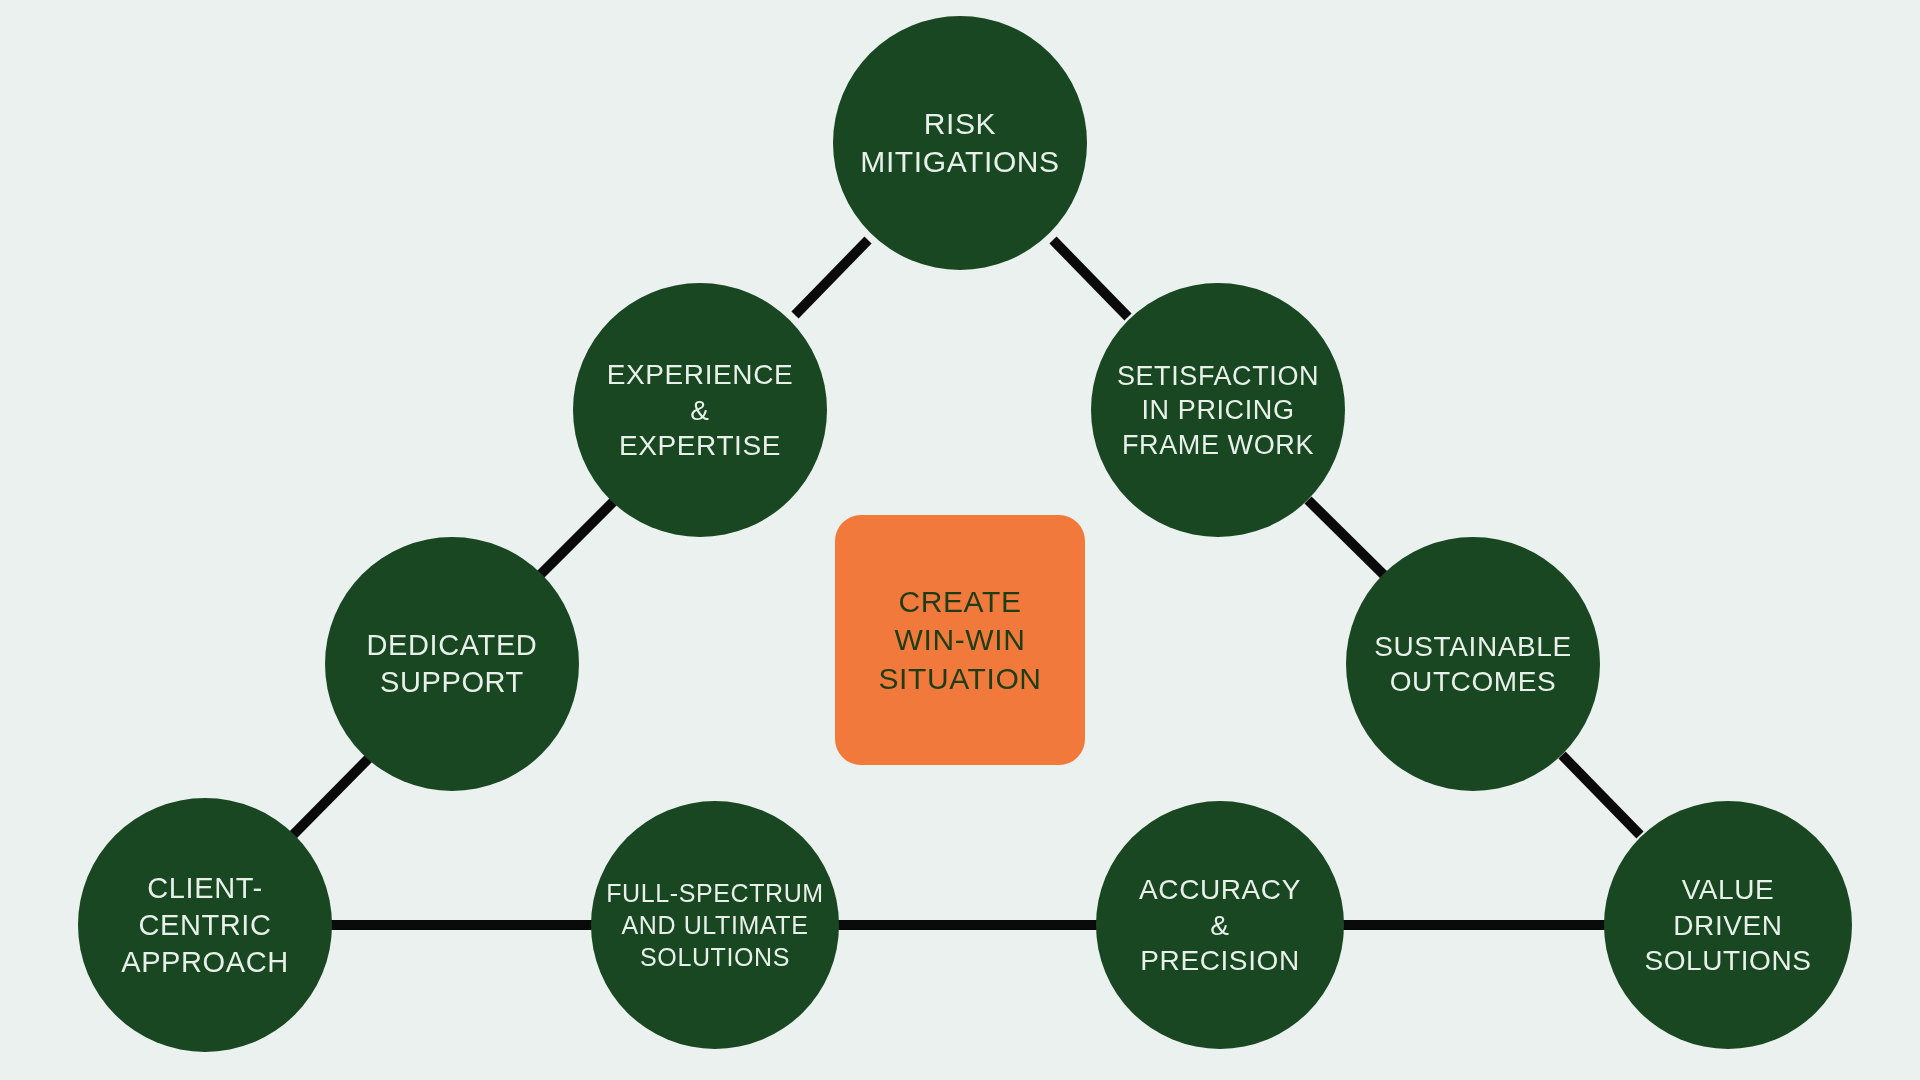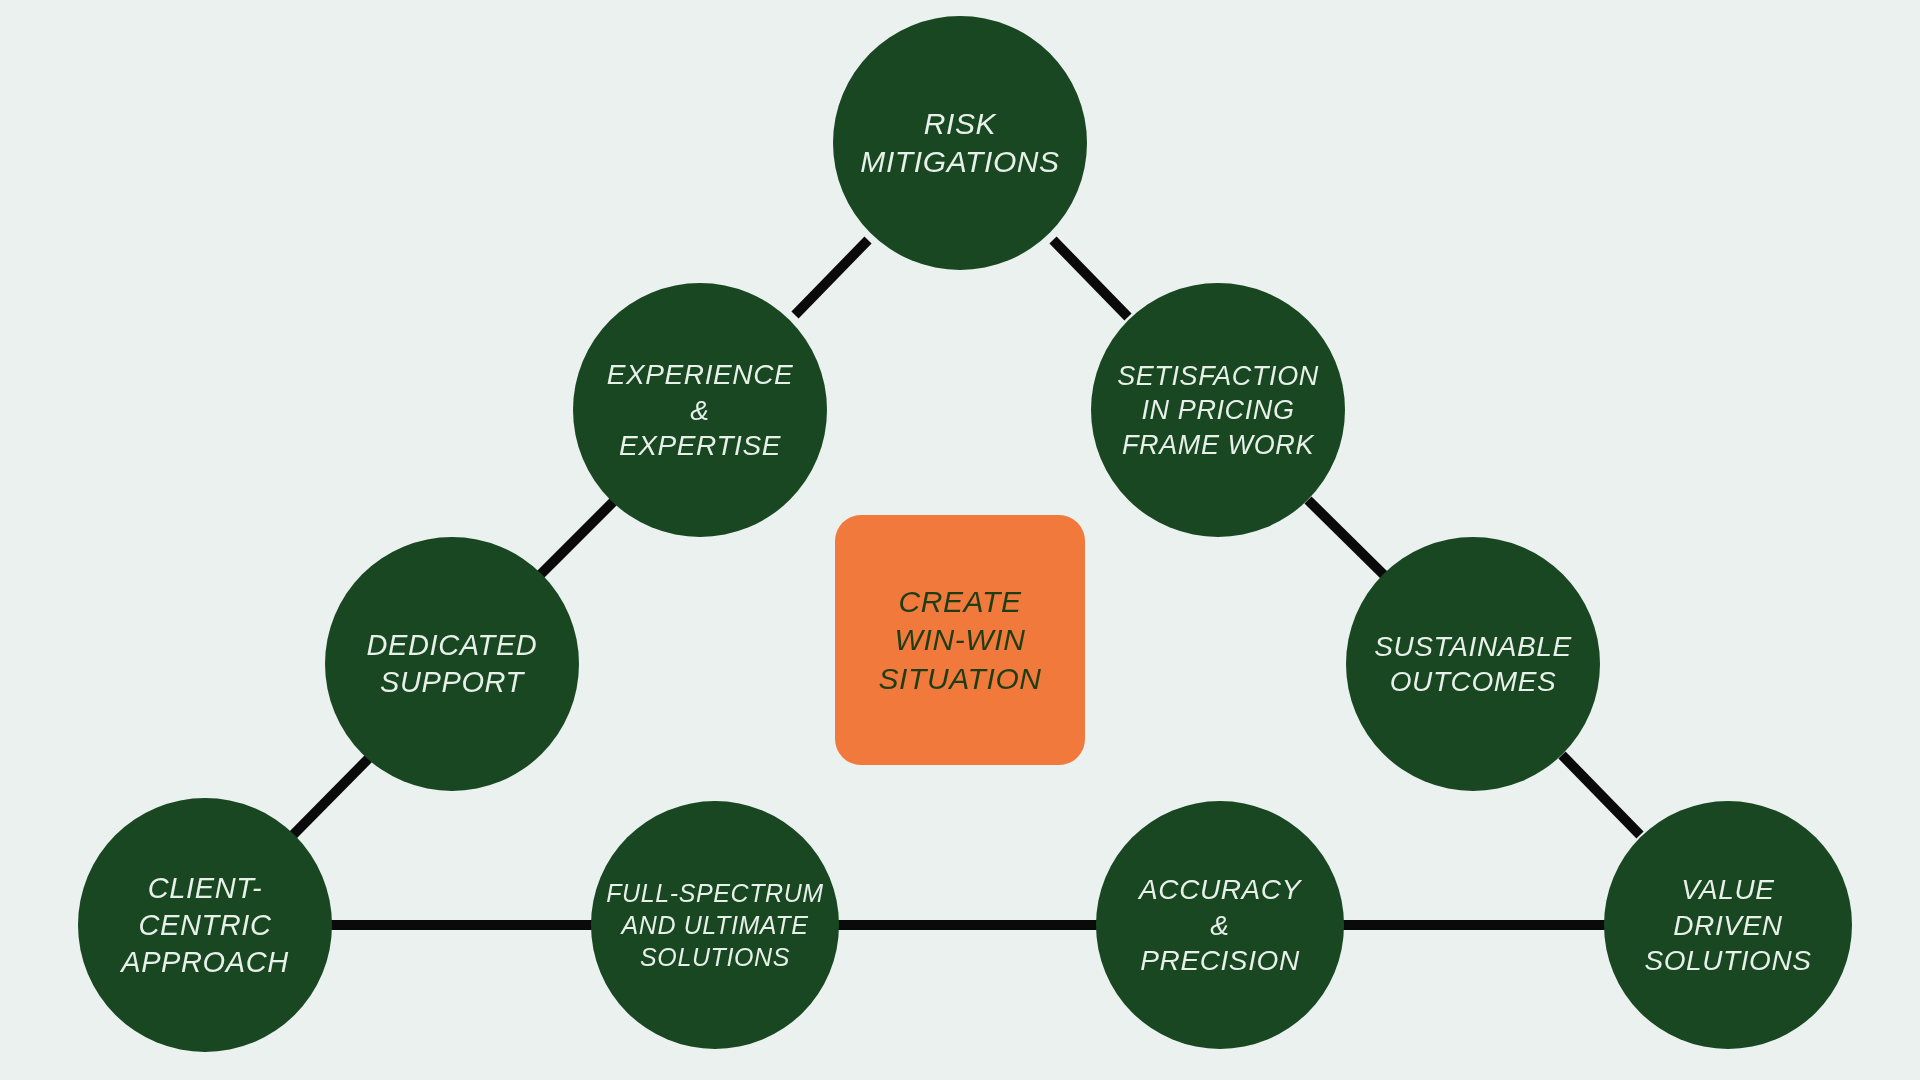--- a/index.html
+++ b/index.html
@@ -10,21 +10,20 @@
     width: 1920px;
     height: 1080px;
     overflow: hidden;
     font-family: "Liberation Sans", sans-serif;
   }
   #diagram-root {
     position: relative;
     width: 1920px;
     height: 844px;
     background: #a3a3a3;
-    font-style: italic;
   }
   svg.canvas {
     position: absolute;
     top: 0;
     left: 0;
     width: 1920px;
     height: 1080px;
     display: block;
   }
   .connector {

